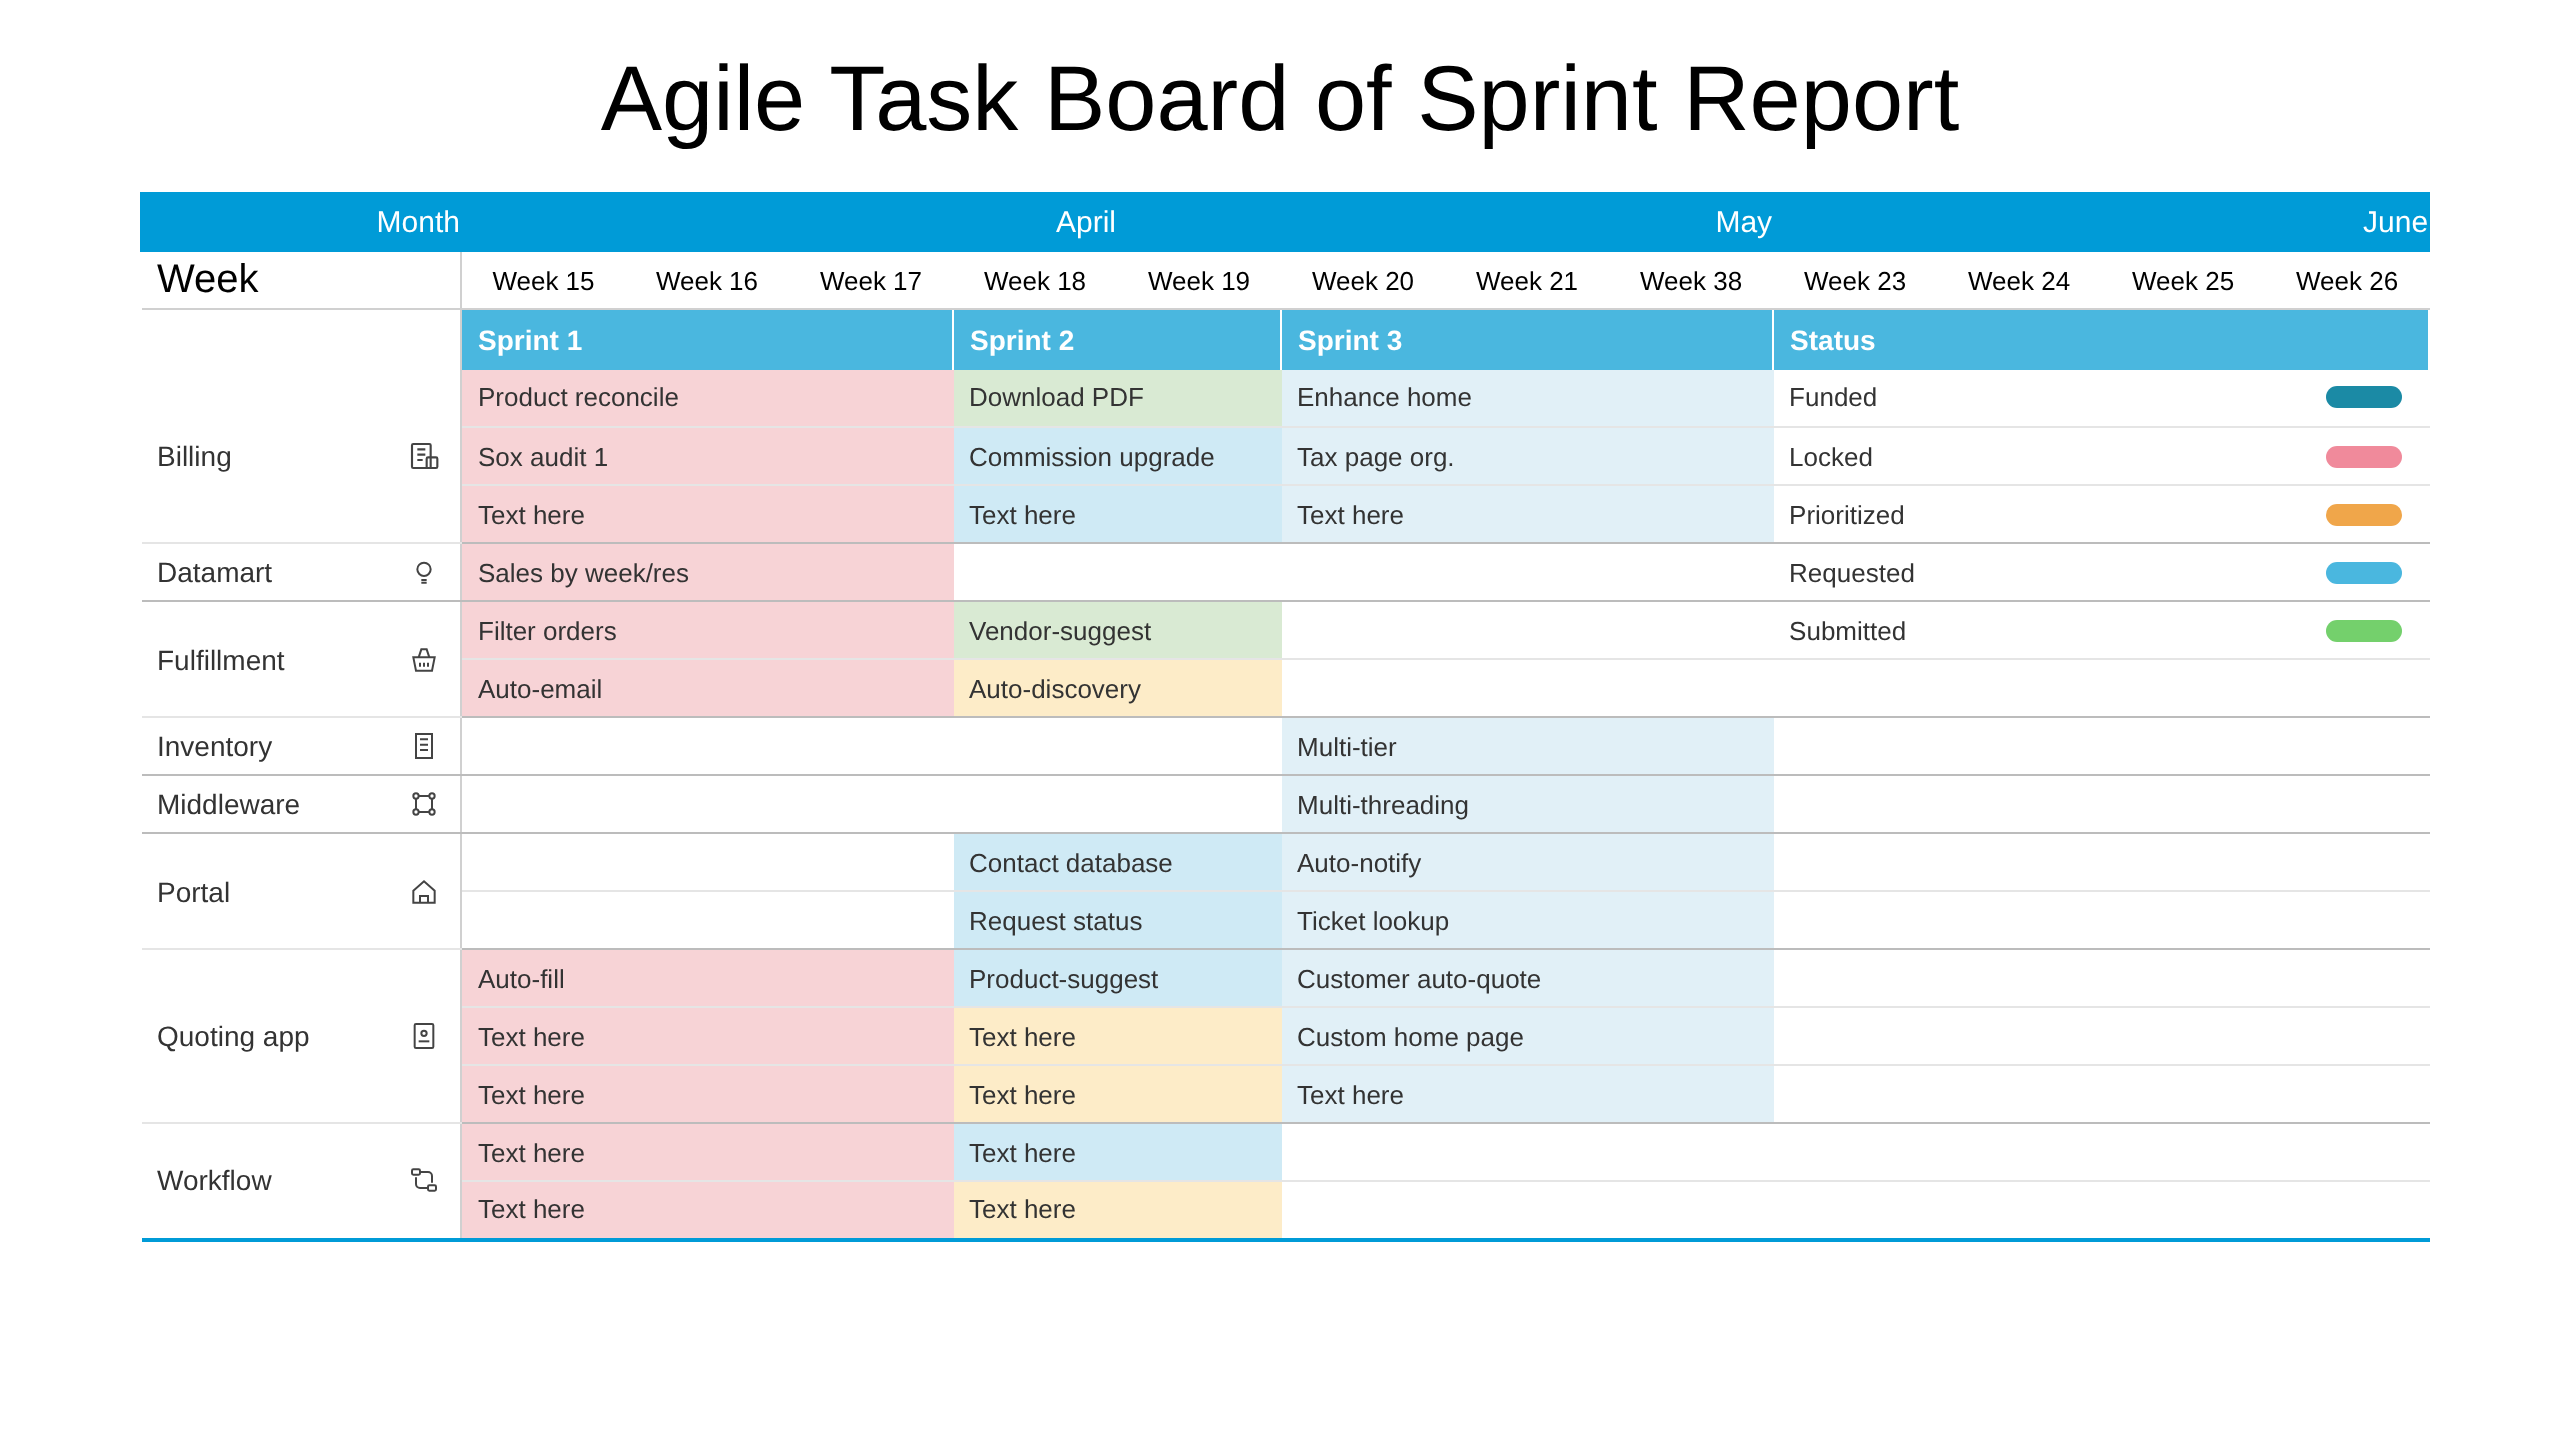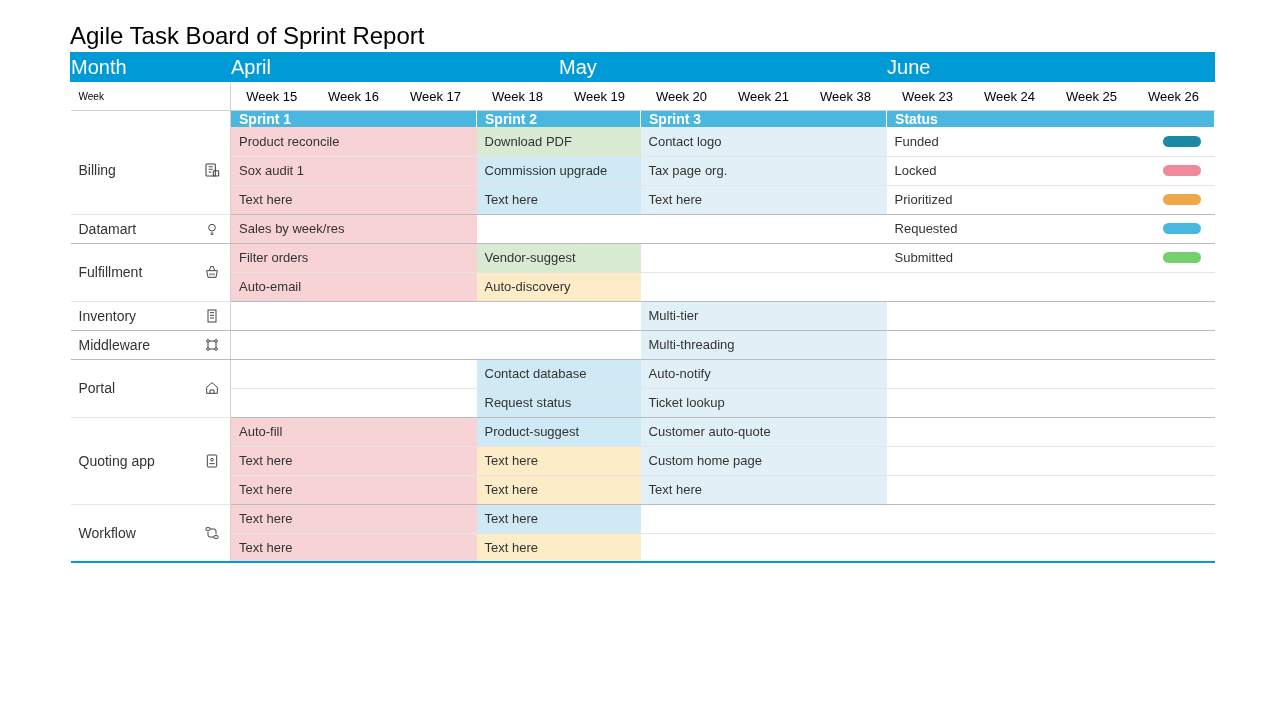--- a/index.html
+++ b/index.html
@@ -7,24 +7,25 @@
     font-family: Arial, Helvetica, sans-serif;
     background: #fff;
     width: 1280px;
     height: 720px;
     position: relative;
   }
   .slide {
     padding: 22px 70px 20px 70px;
   }
   .title {
-    font-size: 24px;
+    text-align: center;
+    font-size: 46px;
     font-weight: 400;
     color: #000;
-    margin-bottom: 2px;
+    margin-bottom: 20px;
   }
   .subtitle {
     text-align: center;
     font-size: 13px;
     font-style: italic;
     color: #bfbfbf;
     position: relative;
     margin-bottom: 18px;
   }
   .subtitle::after{
@@ -43,51 +44,51 @@
   }
   .board th, .board td {
     vertical-align: middle;
     height: 29px;
   }
   
   .month-row th {
     background:#009bd7;
     color:#fff;
     font-weight: 400;
-    font-size: 20px;
-    text-align:left;
+    font-size: 15px;
+    text-align:right;
     border:1px solid #009bd7;
   }
   .month-row th.month-label{
     background:#009bd7;
     color:#fff;
   }
   
   .week-row td{
     color:#000;
     font-size:13px;
     text-align:center;
     border-bottom:1px solid #d0d0d0;
   }
   .week-row td.row-label{
     text-align:left;
     padding-left:8px;
-    font-size:10px;
+    font-size:20px;
     border-right:1px solid #d0d0d0;
     border-left:none;
   }
   
   .sprint-row td{
     background:#4ab7df;
     color:#fff;
     font-weight:700;
     font-size:14px;
     padding-left:8px;
     border-right:1px solid #fff;
-    height:16px;
+    height:30px;
   }
   .sprint-row td.empty-lead{
     background:#fff;
     border-right:1px solid #d0d0d0;
   }
   
   .body-row td{
     border-bottom:1px solid #e5e5e5;
     padding-left:8px;
     color:#333;
@@ -196,21 +197,21 @@
         <span class="ico">
           <svg viewBox="0 0 24 24" fill="none" stroke="currentColor" stroke-width="1.6">
                 <rect x="3" y="3" width="14" height="18" rx="1"></rect>
                 <path d="M7 7h6M7 11h6M7 15h4"></path>
                 <rect x="14" y="13" width="8" height="8" rx="1"></rect>
               </svg>
         </span>
       </td>
       <td colspan="3" class="c-pink">Product reconcile</td>
       <td colspan="2" class="c-green">Download PDF</td>
-      <td colspan="3" class="c-ltblue">Contact logo</td>
+      <td colspan="3" class="c-ltblue">Enhance home</td>
       <td colspan="4" class="status-cell"><span>Funded</span><span class="pill p-teal"></span></td>
     </tr>
     <tr class="body-row">
       <td colspan="3" class="c-pink">Sox audit 1</td>
       <td colspan="2" class="c-blue">Commission upgrade</td>
       <td colspan="3" class="c-ltblue">Tax page org.</td>
       <td colspan="4" class="status-cell"><span>Locked</span><span class="pill p-pink"></span></td>
     </tr>
     <tr class="body-row group-end">
       <td colspan="3" class="c-pink">Text here</td>

